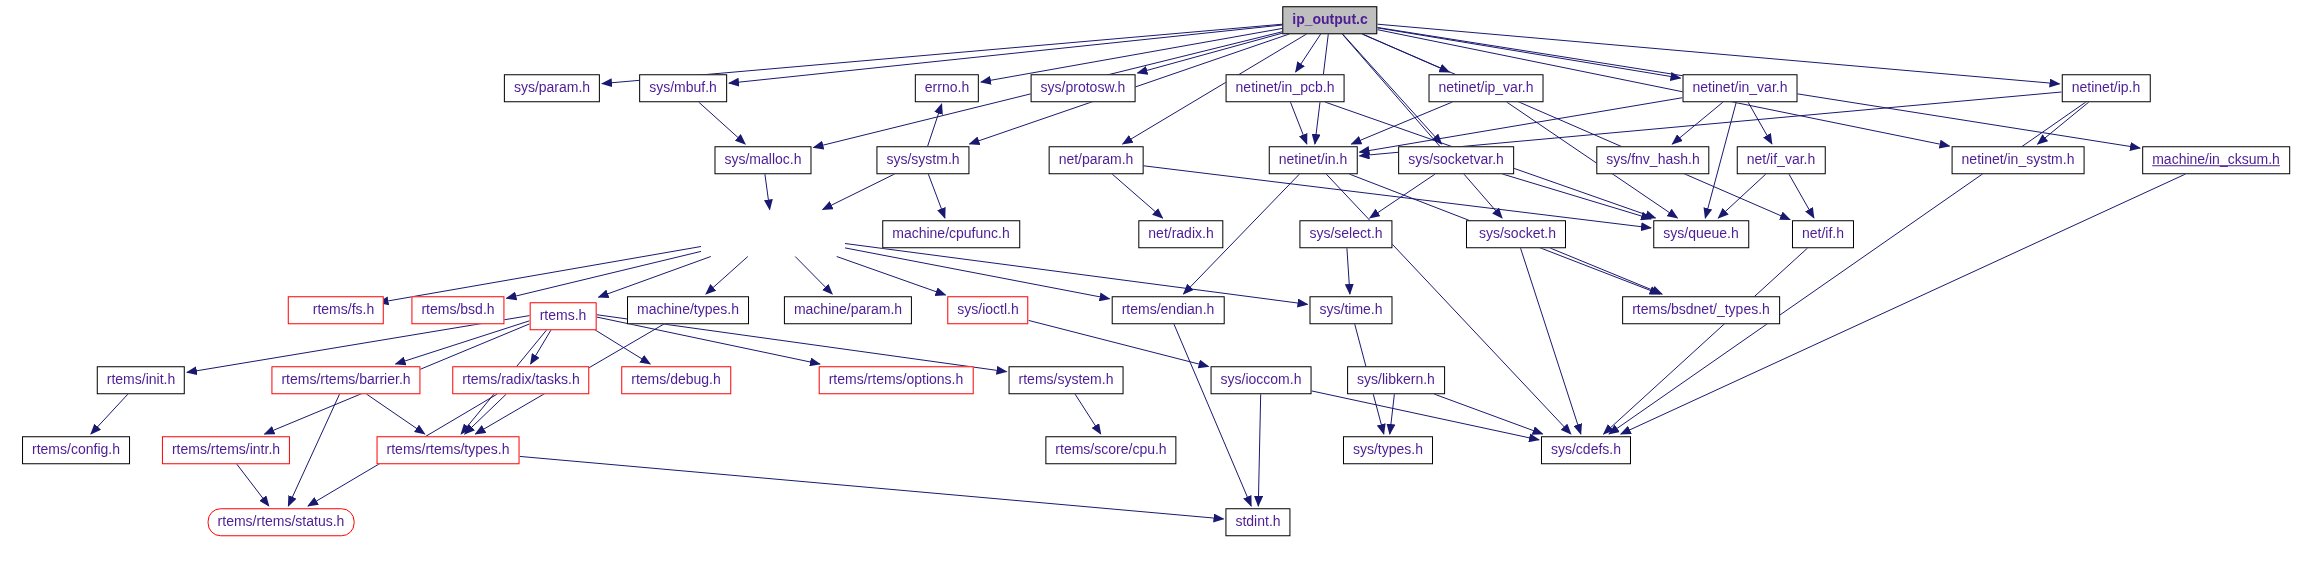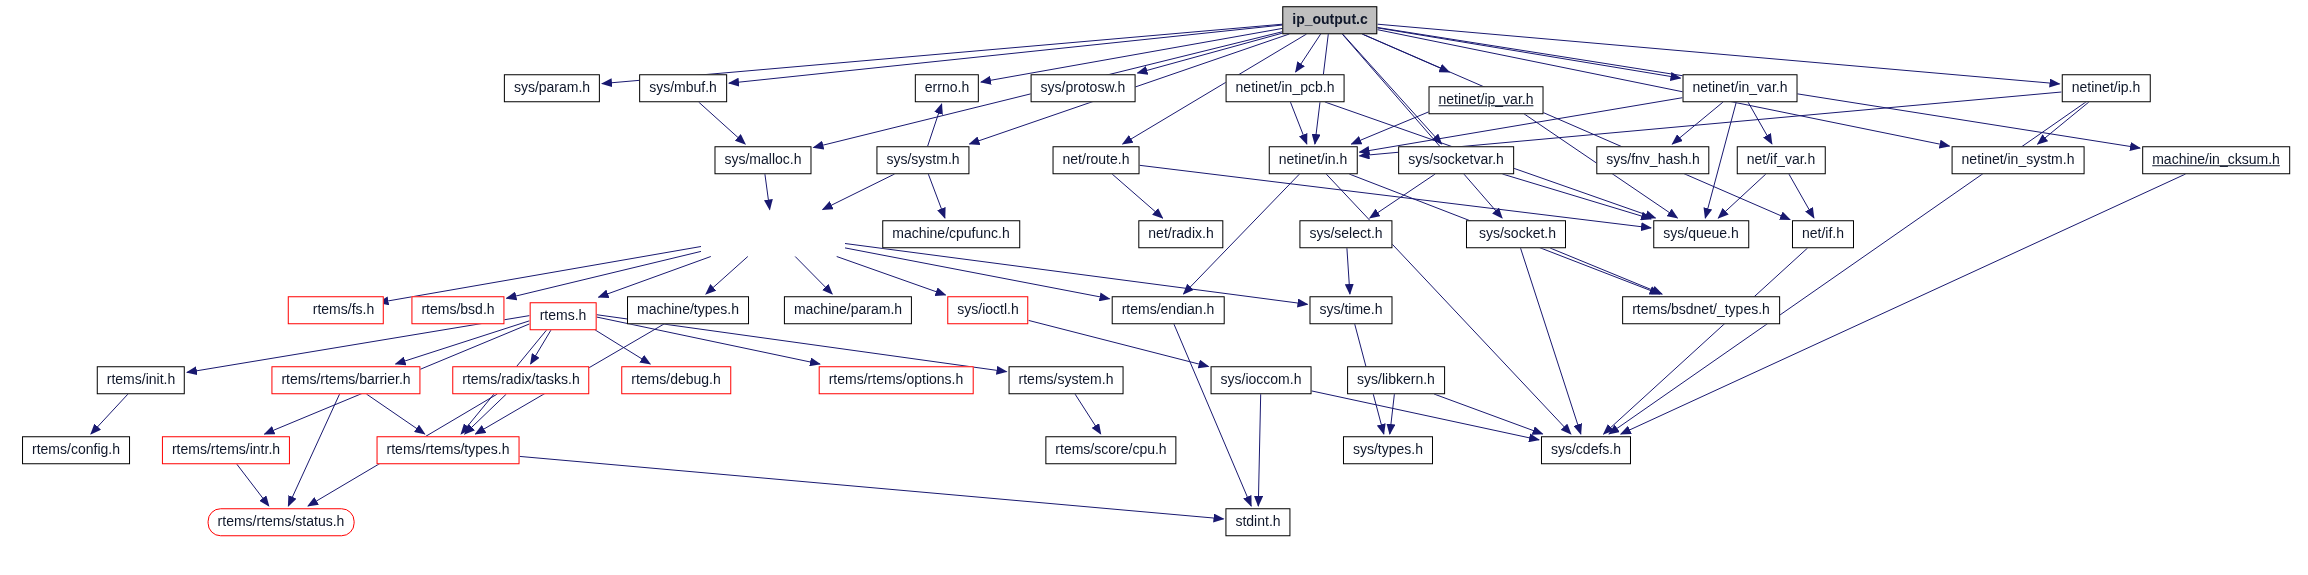--- a/index.html
+++ b/index.html
@@ -15,21 +15,21 @@
     position: absolute;
     left: 0; top: 0;
     width: 2308px; height: 575px;
     z-index: 1;
   }
   .node {
     position: absolute;
     transform: translate(-50%, -50%);
     background: #ffffff;
     border: 1px solid #000000;
-    color: #0f172a;
+    color: #4c1d95;
     font-size: 14px;
     line-height: 1.25;
     padding: 4px 9px;
     text-align: center;
     white-space: pre-line;
     z-index: 2;
     box-sizing: border-box;
     cursor: pointer;
   }
   .node.main {
@@ -132,26 +132,26 @@
         <line x1="664.0" y1="324.0" x2="475.4" y2="434.0" stroke="#191970" stroke-width="1" marker-end="url(#arrowhead)"></line>
       </g>
   </svg>
 
 <div class="node main" style="left: 1330px; top: 20px;">ip_output.c</div>
     <div class="node " style="left: 552px; top: 88px;">sys/param.h</div>
     <div class="node " style="left: 683px; top: 88px;">sys/mbuf.h</div>
     <div class="node " style="left: 947px; top: 88px;">errno.h</div>
     <div class="node " style="left: 1083px; top: 88px;">sys/protosw.h</div>
     <div class="node " style="left: 1285px; top: 88px;">netinet/in_pcb.h</div>
-    <div class="node " style="left: 1486px; top: 100px; text-decoration: underline;">netinet/ip_var.h</div>
+    <div class="node " style="left: 1486px; top: 88px;">netinet/ip_var.h</div>
     <div class="node " style="left: 1740px; top: 88px;">netinet/in_var.h</div>
     <div class="node " style="left: 2106px; top: 88px;">netinet/ip.h</div>
     <div class="node " style="left: 763px; top: 160px;">sys/malloc.h</div>
     <div class="node " style="left: 923px; top: 160px;">sys/systm.h</div>
-    <div class="node " style="left: 1096px; top: 160px;">net/route.h</div>
+    <div class="node " style="left: 1096px; top: 160px;">net/param.h</div>
     <div class="node " style="left: 1313px; top: 160px;">netinet/in.h</div>
     <div class="node " style="left: 1456px; top: 160px;">sys/socketvar.h</div>
     <div class="node " style="left: 1653px; top: 160px;">sys/fnv_hash.h</div>
     <div class="node " style="left: 1781px; top: 160px;">net/if_var.h</div>
     <div class="node " style="left: 2018px; top: 160px;">netinet/in_systm.h</div>
     <div class="node " style="left: 2216px; top: 160px; text-decoration: underline;">machine/in_cksum.h</div>
     <div class="node " style="left: 951px; top: 234px;">machine/cpufunc.h</div>
     <div class="node " style="left: 1181px; top: 234px;">net/radix.h</div>
     <div class="node " style="left: 1346px; top: 234px;">sys/select.h</div>
     <div class="node " style="left: 1516px; top: 234px; padding-left: 12px;">sys/socket.h</div>

